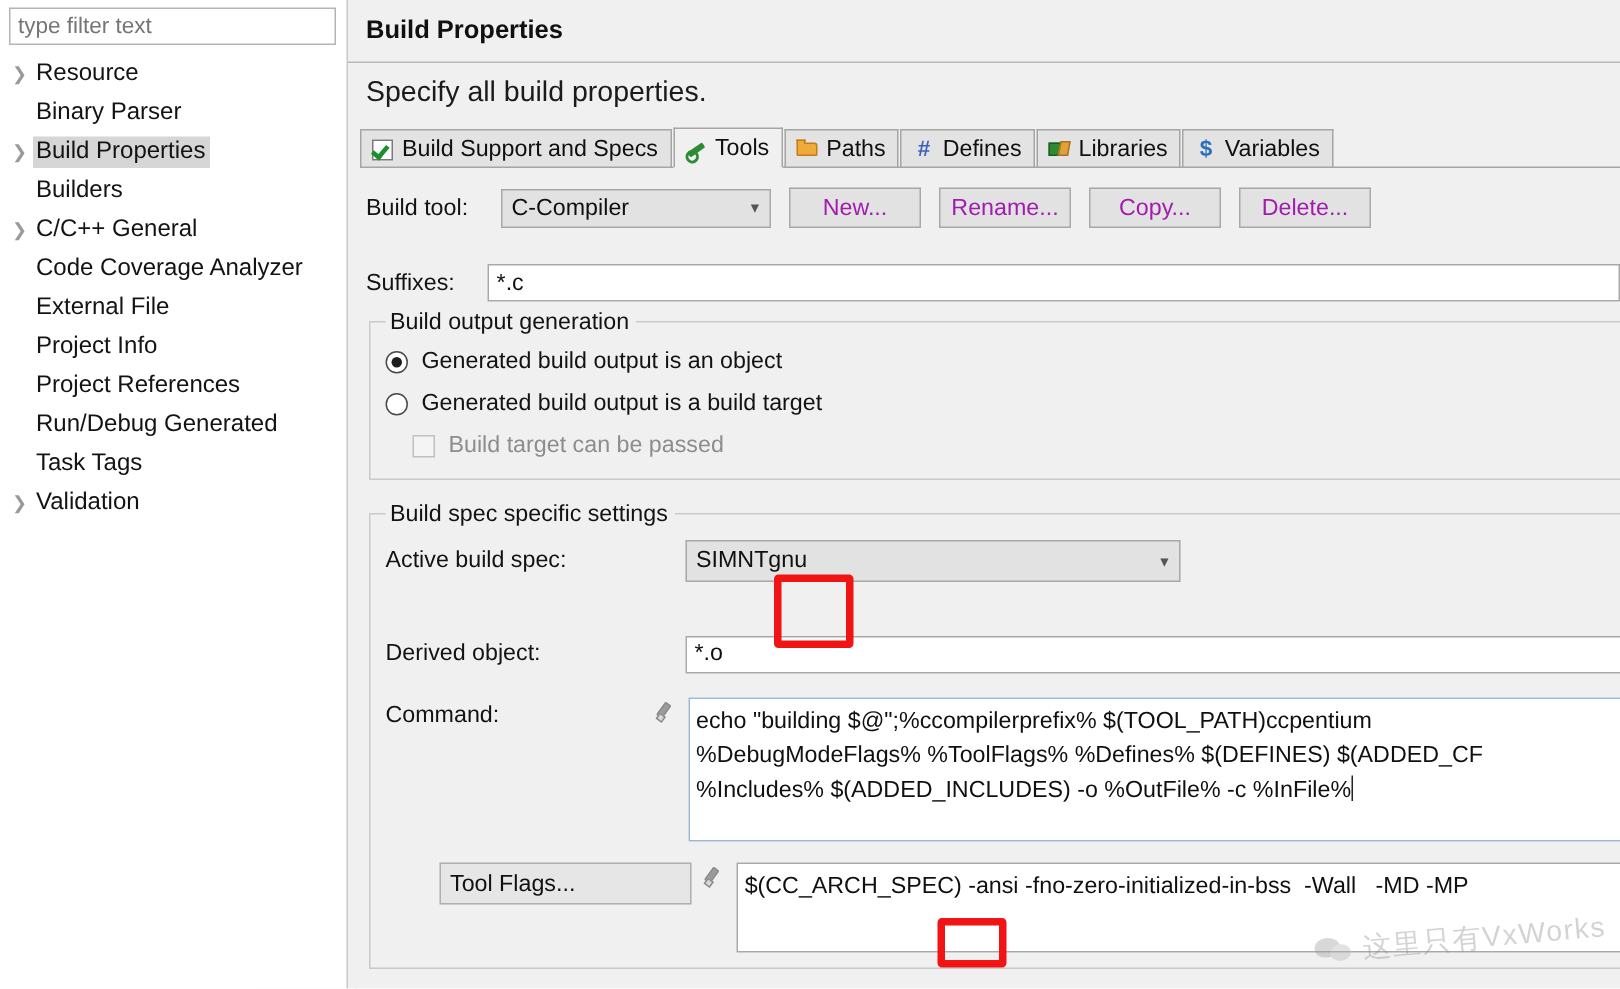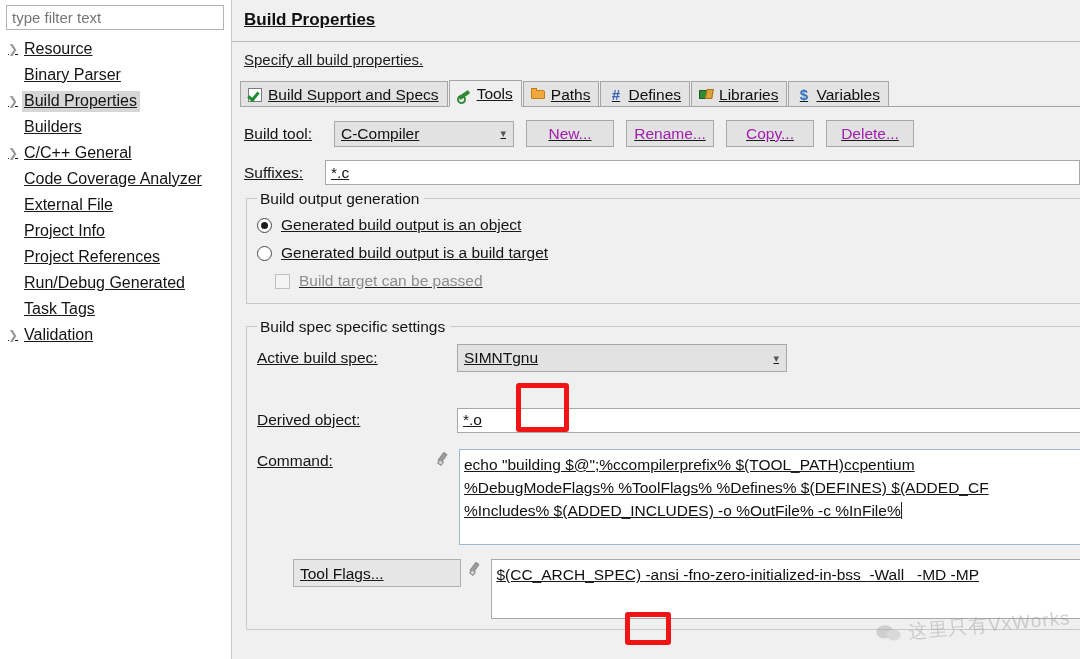--- a/index.html
+++ b/index.html
@@ -15,21 +15,20 @@
     font-size: 15px;
     color: #1a1a1a;
     position: relative;
   }
   #app {
     width: 1080px;
     height: 659px;
     display: flex;
     position: relative;
     overflow: hidden;
-    text-decoration: underline;
   }
 
   
   .left-panel {
     width: 232px;
     height: 659px;
     background: #ffffff;
     flex: 0 0 232px;
     position: relative;
     box-sizing: border-box;
@@ -109,21 +108,21 @@
     font-weight: bold;
     color: #101010;
     padding: 10px 0 0 12px;
   }
   .title-rule {
     height: 1px;
     background: #b9b9b9;
     margin-top: 11px;
   }
   .page-desc {
-    font-size: 15px;
+    font-size: 19px;
     color: #1b1b1b;
     padding: 9px 0 0 12px;
   }
 
   
   .tabbar {
     margin: 12px 0 0 8px;
     display: flex;
     align-items: flex-end;
     height: 27px;
@@ -295,21 +294,21 @@
     display: flex;
     align-items: center;
     justify-content: center;
     margin-left: 12px;
     font-family: "Liberation Sans", sans-serif;
     padding: 0 6px;
   }
 
   
   .suffix-row {
-    margin-top: 13px;
+    margin-top: 24px;
     display: flex;
     align-items: center;
   }
   .suffix-row .lbl { width: 86px; }
   .txt {
     background: #fff;
     border: 1px solid #a8a8a8;
     height: 25px;
     box-sizing: border-box;
     font-size: 15.5px;

